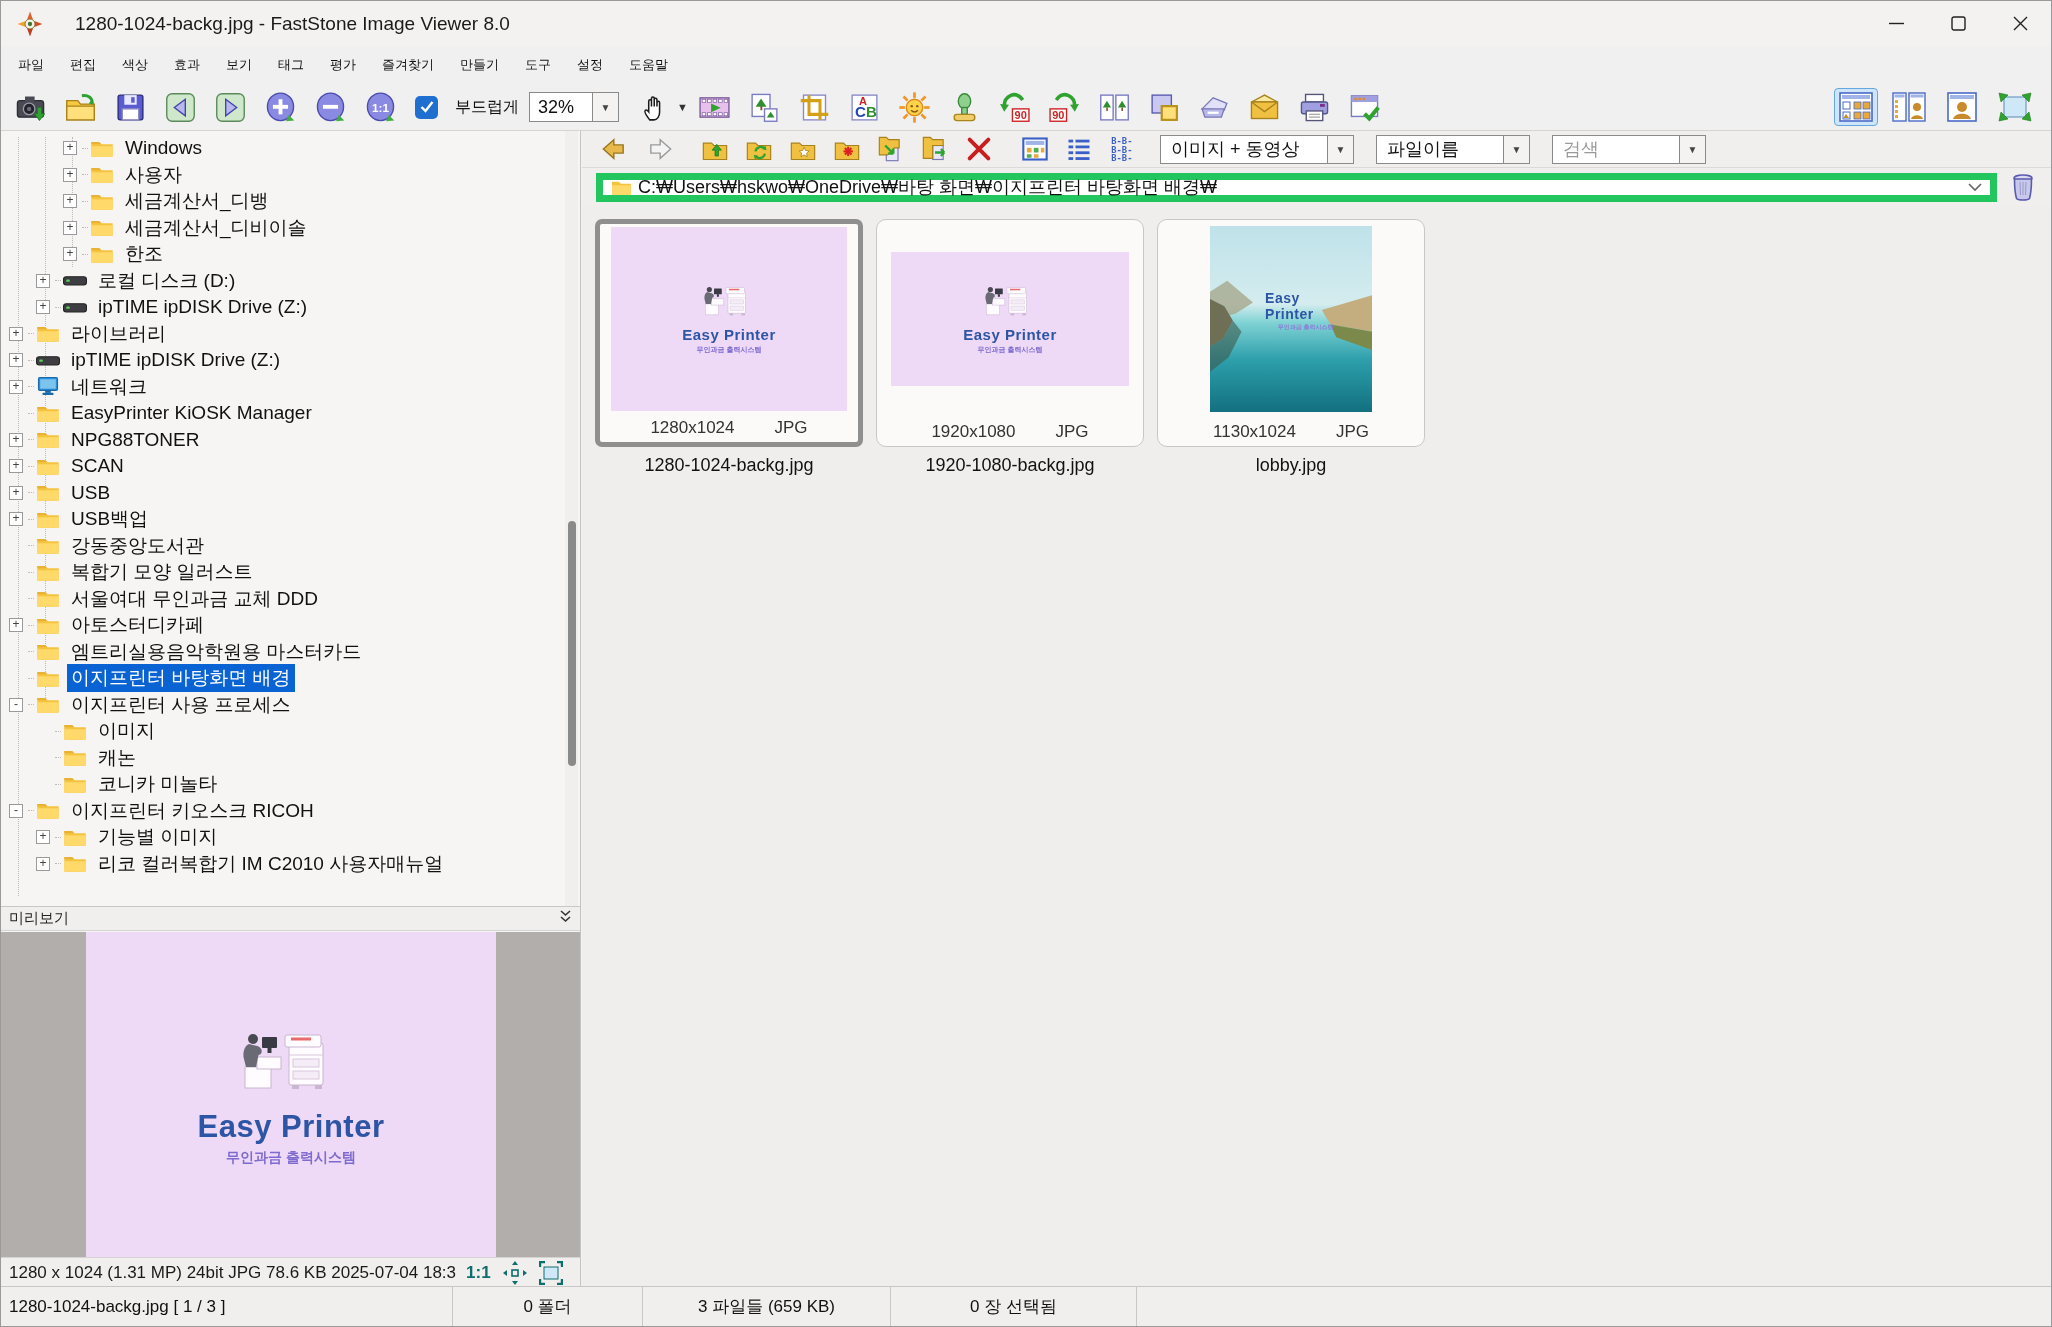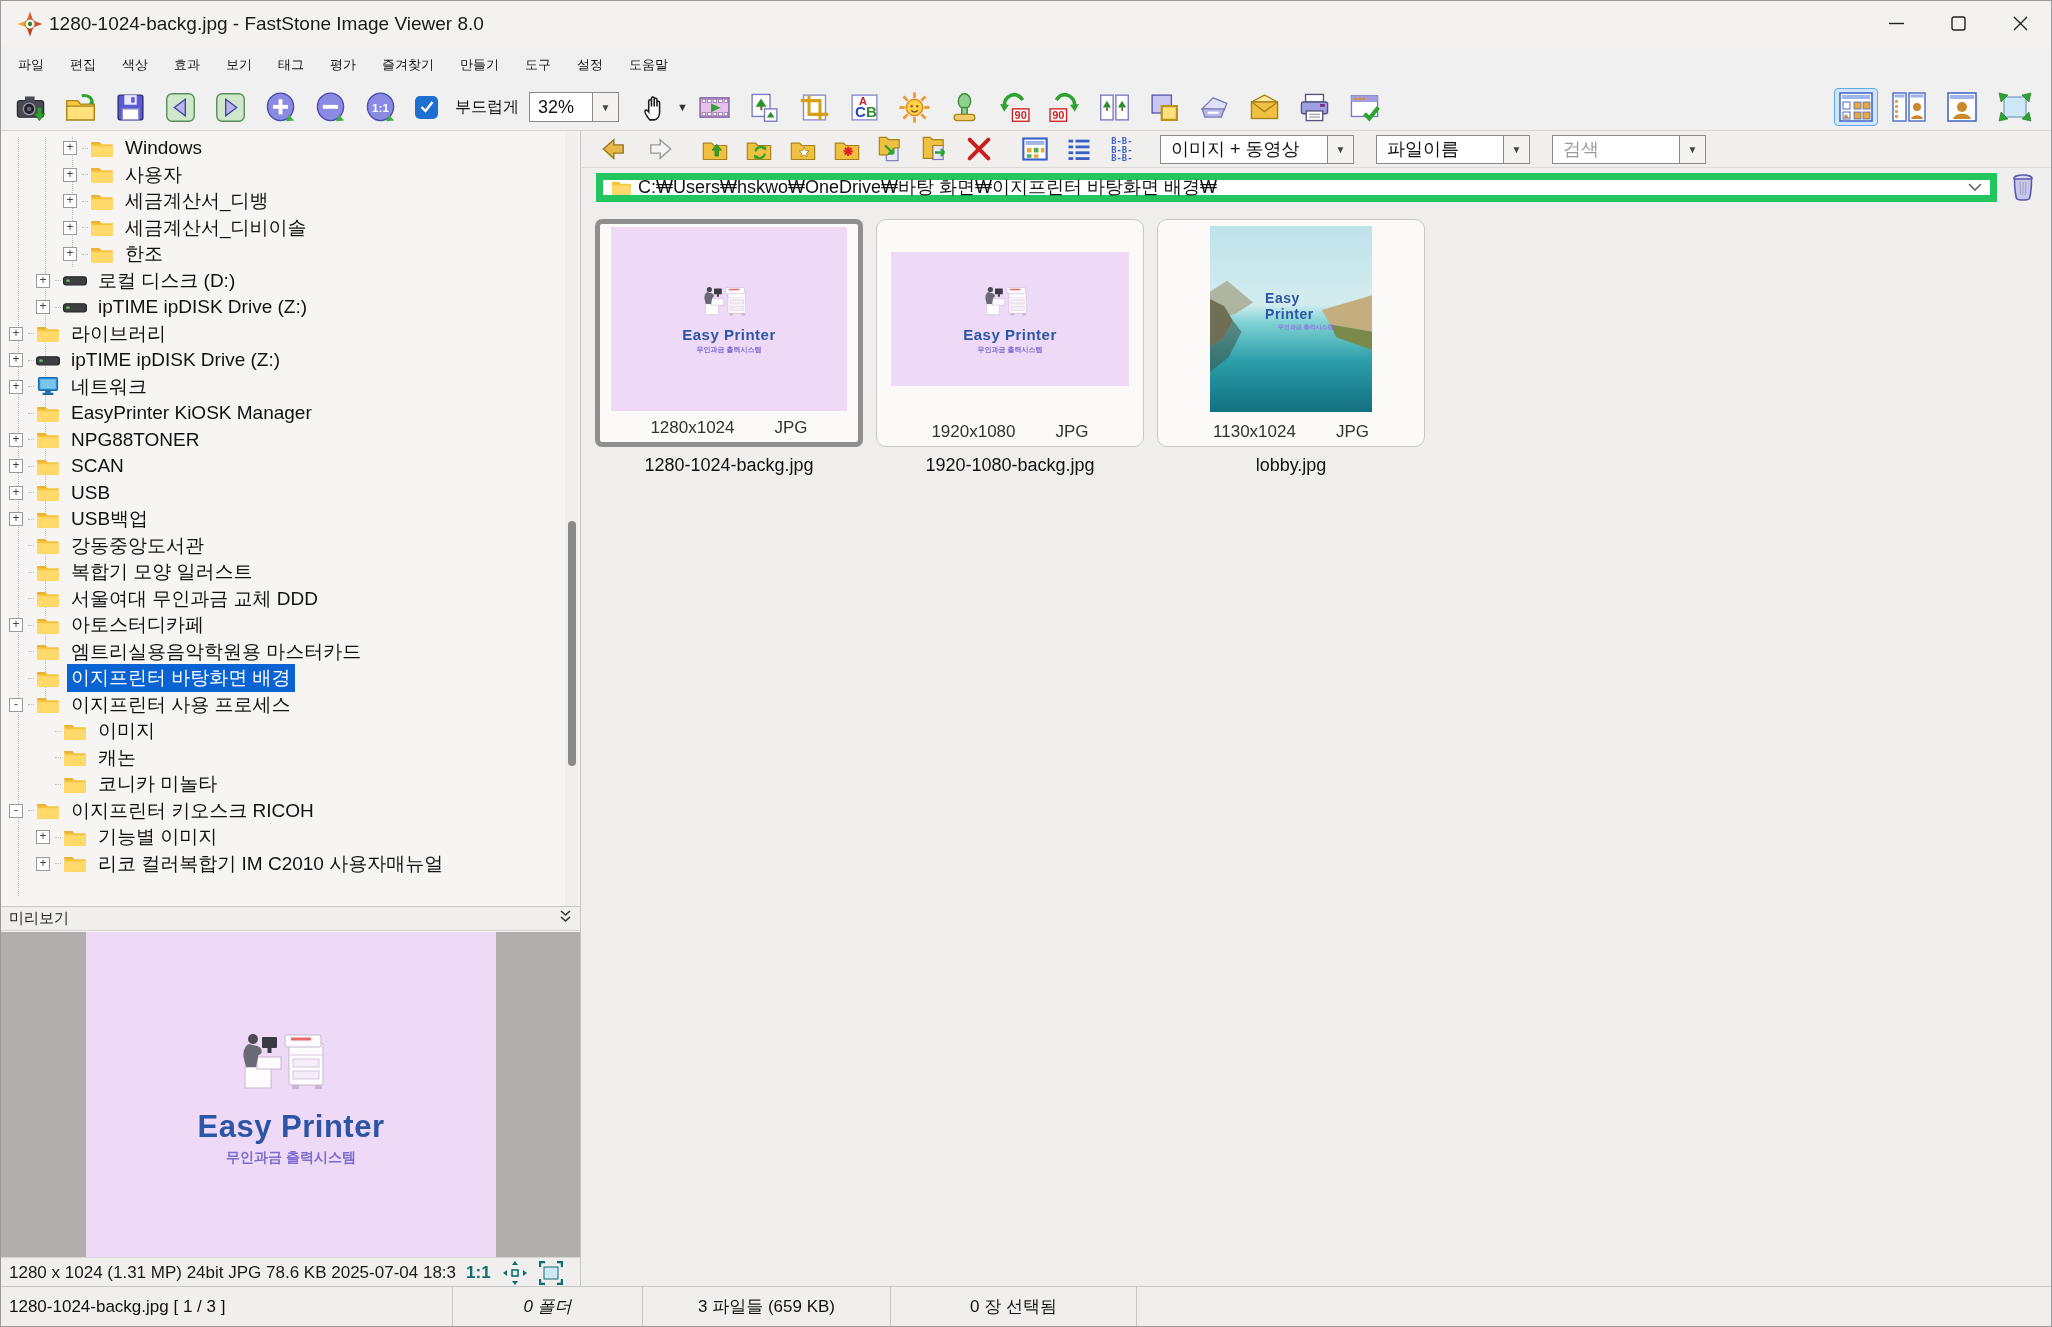--- a/index.html
+++ b/index.html
@@ -3,21 +3,21 @@
 <meta charset="utf-8">
 <style>
   * { margin:0; padding:0; box-sizing:border-box; }
   html,body { width:2052px; height:1327px; overflow:hidden; }
   body { font-family:"Liberation Sans","DejaVu Sans",sans-serif; background:#e8e8e8; }
   .window { position:absolute; inset:0; background:#f0f0f0; border:1px solid #9a9a9a; }
 
   
   .titlebar { position:absolute; left:0; top:0; right:0; height:45px; background:#f3f2f1; display:flex; align-items:center; }
   .app-icon { width:26px; height:26px; margin-left:16px; }
-  .title-text { margin-left:6px; font-size:19px; color:#1a1a1a; }
+  .title-text { margin-left:32px; font-size:19px; color:#1a1a1a; }
   .win-controls { margin-left:auto; display:flex; height:100%; }
   .win-btn { width:62px; height:100%; display:flex; align-items:center; justify-content:center; }
 
   
   .menubar { position:absolute; left:0; top:45px; right:0; height:38px; background:#f0f0f0; display:flex; align-items:center; padding-left:4px; }
   .menu-item { font-size:13px; color:#111; padding:6px 13px; }
 
   
   .toolbar { position:absolute; left:0; top:83px; right:0; height:47px; background:#f0f0f0; border-bottom:1px solid #d6d4d2; display:flex; align-items:center; padding-left:8px; }
   .tbtn { width:42px; height:40px; display:flex; align-items:center; justify-content:center; border-radius:4px; margin-right:8px; flex:0 0 auto; }
@@ -107,21 +107,21 @@
   .lobby-logo { position:absolute; left:50%; top:34%; transform:translateX(-32%); display:flex; flex-direction:column; align-items:center; }
   .lobby-logo .ep-title { font-size:14px; }
   .lobby-logo .ep-sub { font-size:6px; color:#8d7bd8; margin-top:1px; }
   .dims-row { height:28px; display:flex; align-items:center; gap:40px; font-size:17px; color:#333; }
   .thumb-filename { margin-top:8px; font-size:18px; color:#111; }
 
   
   .statusbar { position:absolute; left:0; bottom:0; right:0; height:40px; background:#f0efed; border-top:1px solid #c9c7c5; display:flex; align-items:center; font-size:17px; color:#111; }
   .sb-cell { height:100%; display:flex; align-items:center; justify-content:center; border-right:1px solid #c9c7c5; }
   .sb-file { width:452px; justify-content:flex-start; padding-left:8px; }
-  .sb-folders { width:190px;font-style:italic; }
+  .sb-folders { width:190px; }
   .sb-files { width:248px; }
   .sb-selected { width:246px; }
   .sb-rest { flex:1; border-right:none; }
 </style>
 </head>
 <body>
 
 <div class="window">
 
   <div class="titlebar">

